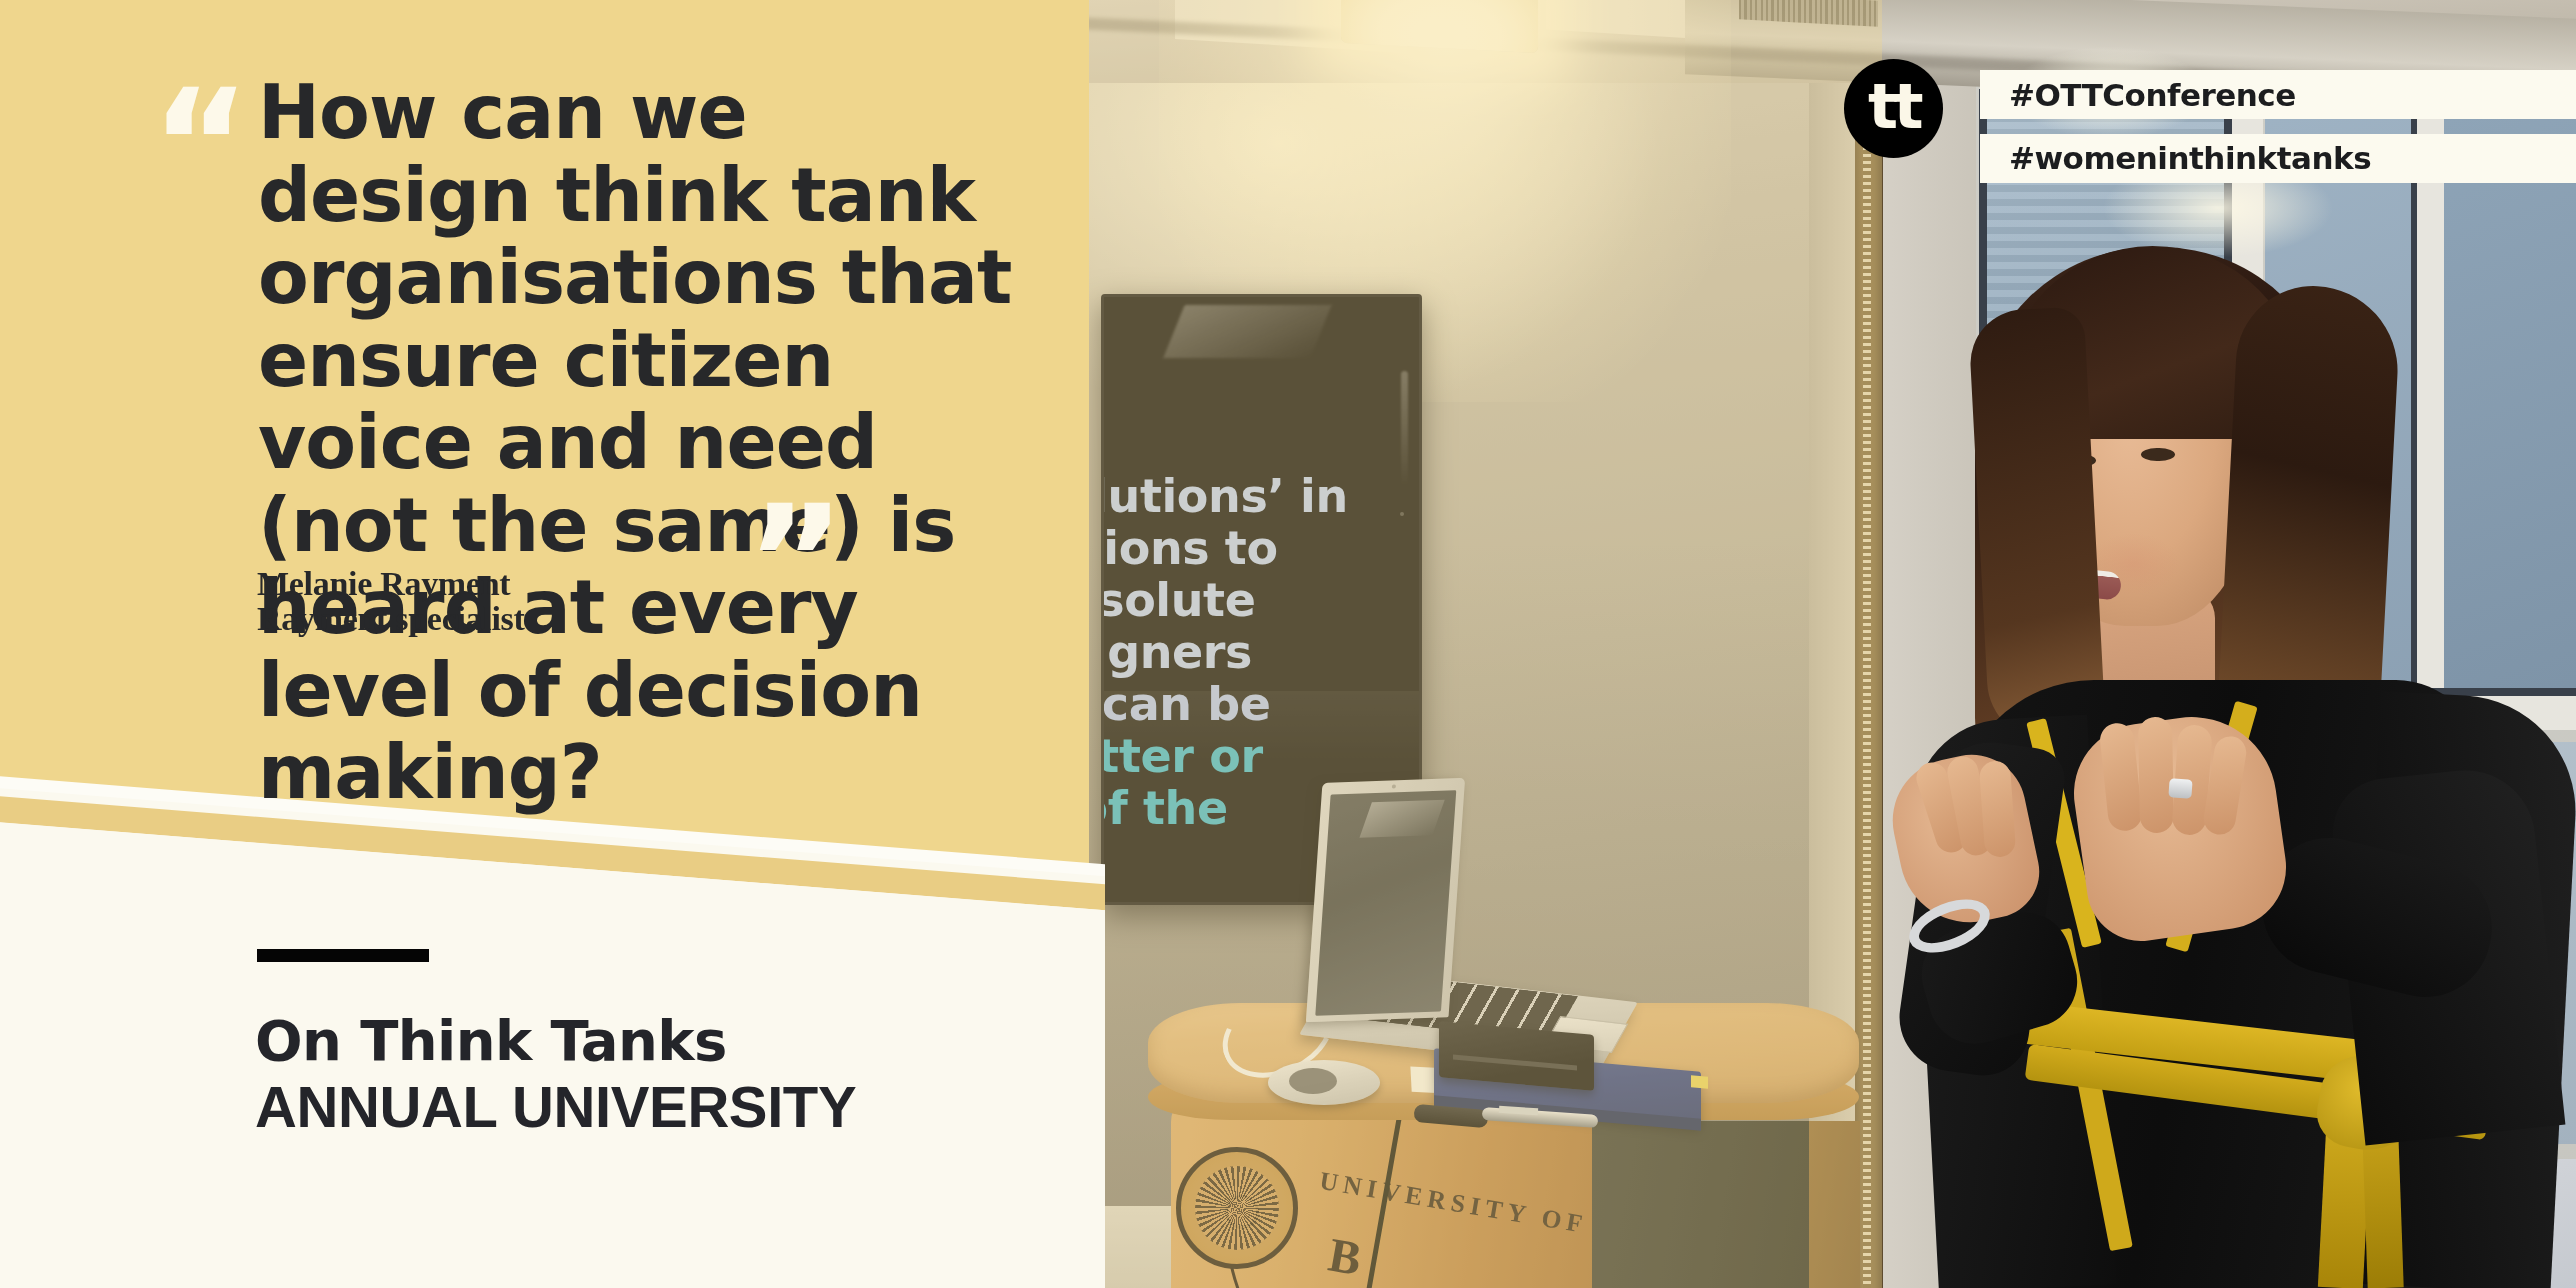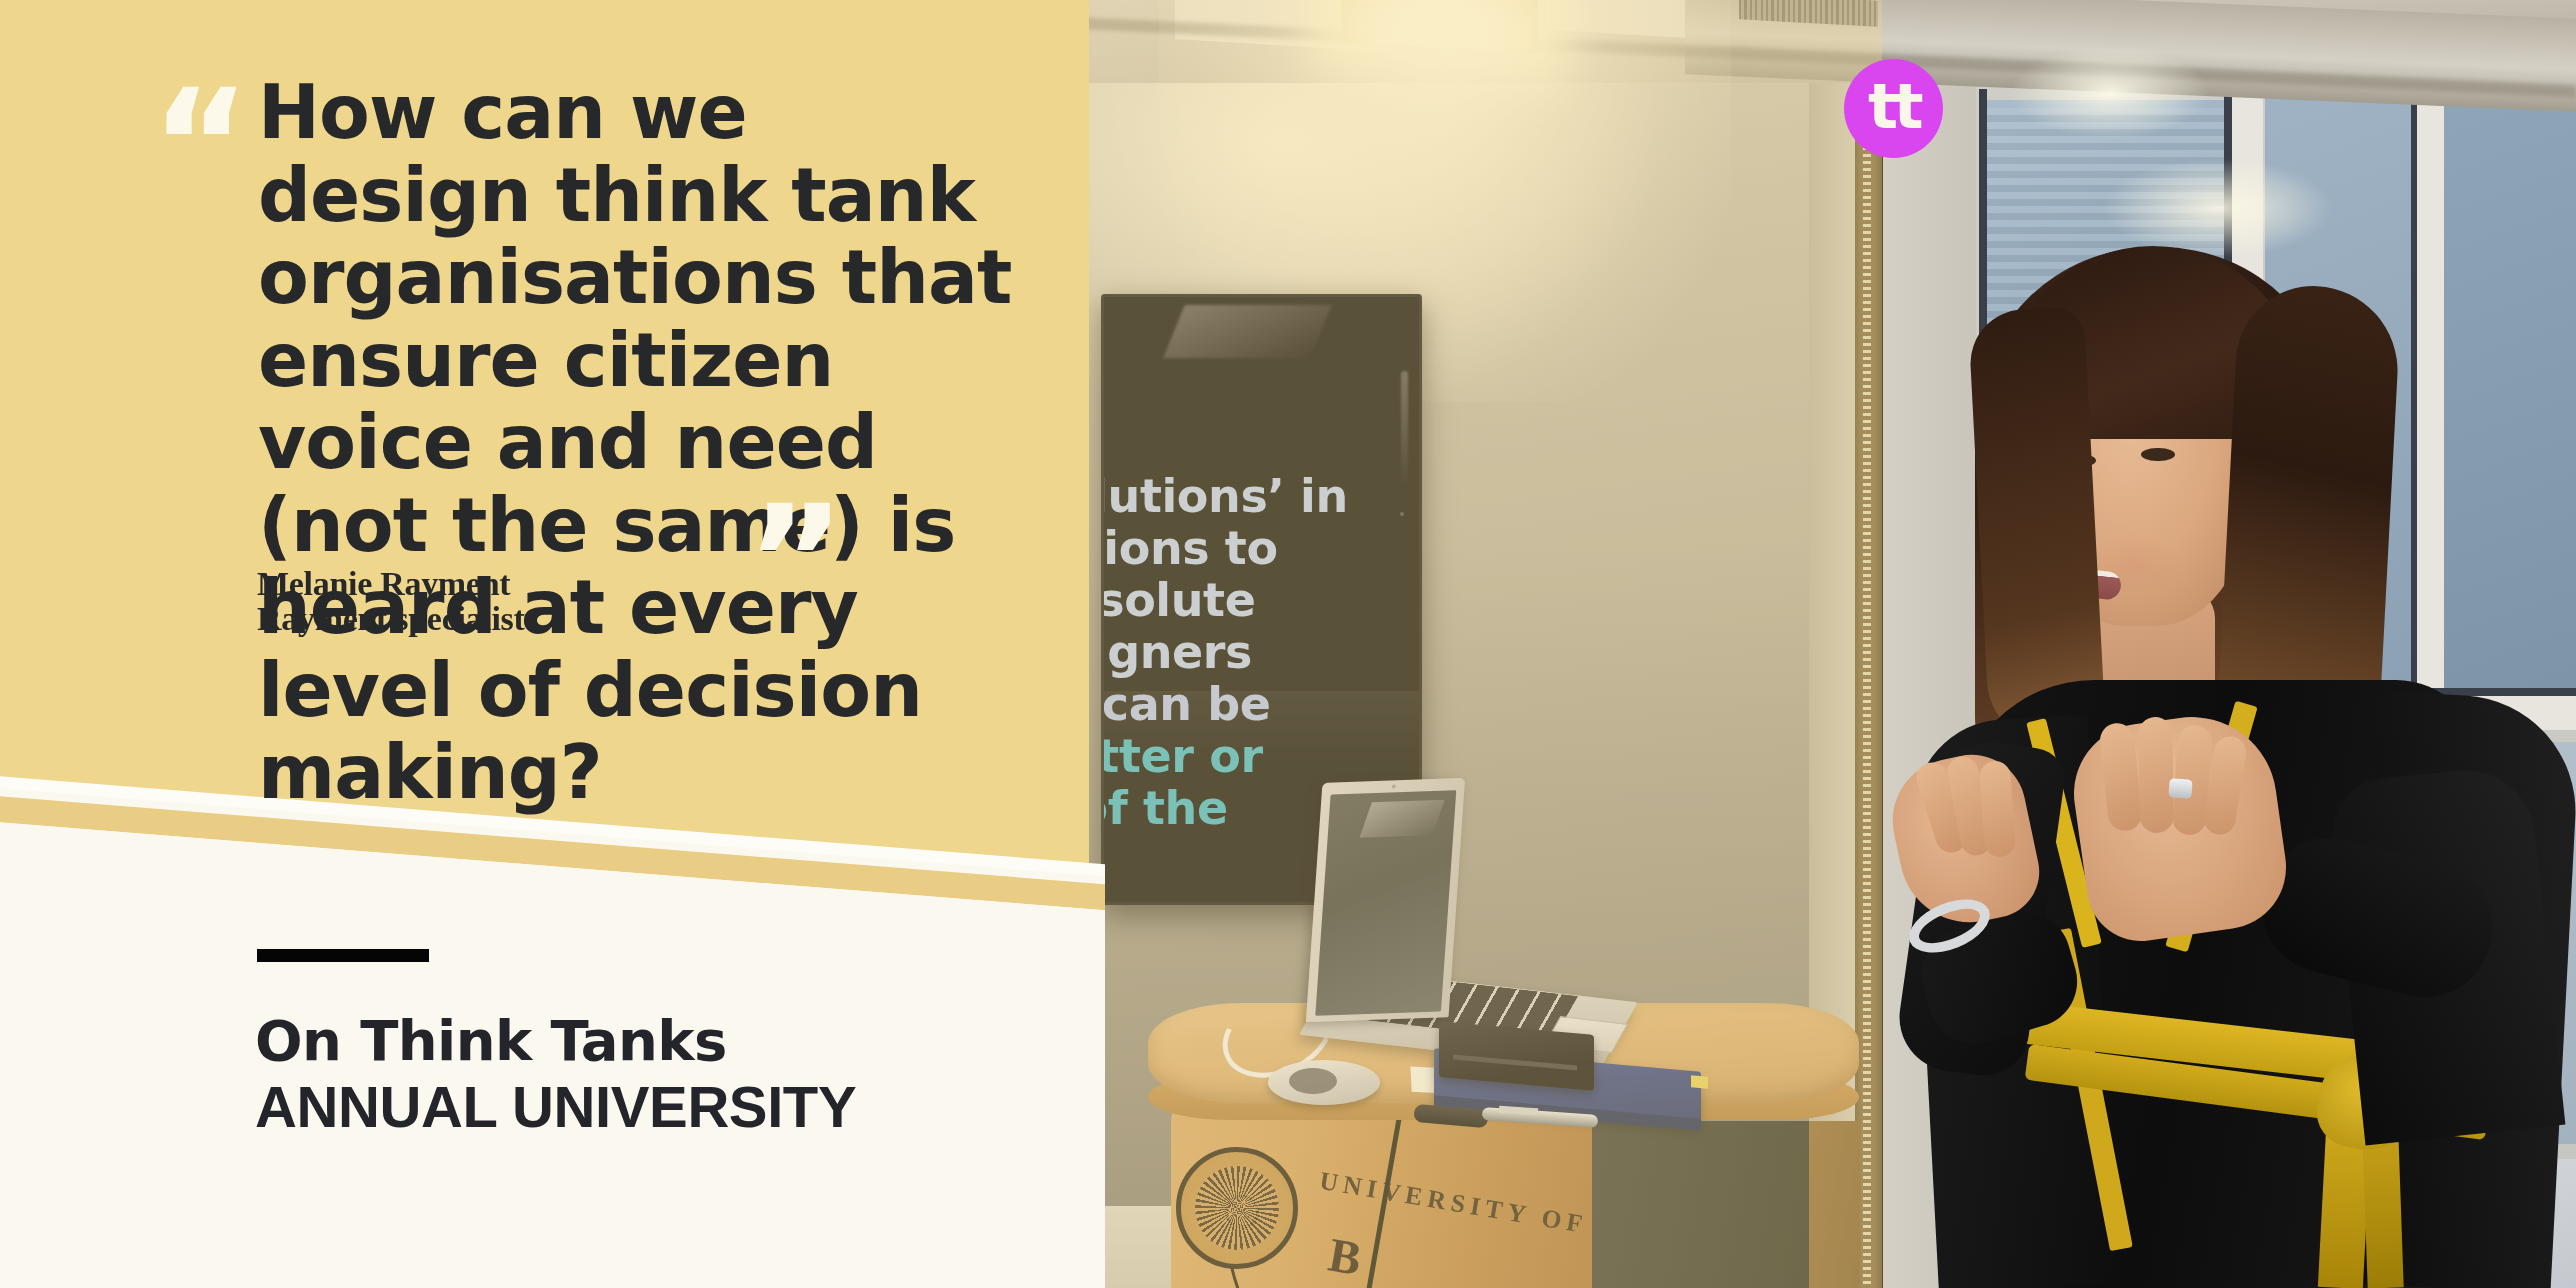--- a/index.html
+++ b/index.html
@@ -605,21 +605,21 @@
   .brand-l2 {
     margin-top:8.5px;
     font-family:"Liberation Sans", sans-serif;
     font-weight:700; font-size:58px; line-height:1; letter-spacing:-0.4px;
     color:#24252a;
   }
 
   
   .tt-logo {
     position:absolute; left:1844px; top:59px; width:99px; height:99px;
-    background:#d946ef; border-radius:50%;
+    background:#000000; border-radius:50%;
     display:flex; align-items:center; justify-content:center;
   }
   .tt-logo span {
     font-family:"DejaVu Sans", sans-serif;
     font-weight:700; font-size:63px; color:#fbf7e8;
     letter-spacing:-4.6px; margin-top:-4.6px;
   }
   .hashtags { position:absolute; left:1980px; top:70px; width:596px; }
   .tagbar {
     height:49px; background:#fcfaef;
@@ -795,15 +795,19 @@
 
   <div class="brand">
     <div class="brand-rule"></div>
     <div class="brand-l1">On Think Tanks</div>
     <div class="brand-l2">ANNUAL UNIVERSITY</div>
   </div>
 
   <div class="tt-logo">
     <span>tt</span>
   </div>
+  <div class="hashtags">
+    <div class="tagbar">#OTTConference</div>
+    <div class="tagbar">#womeninthinktanks</div>
+  </div>
 
 </div>
 
 
 </body></html>

